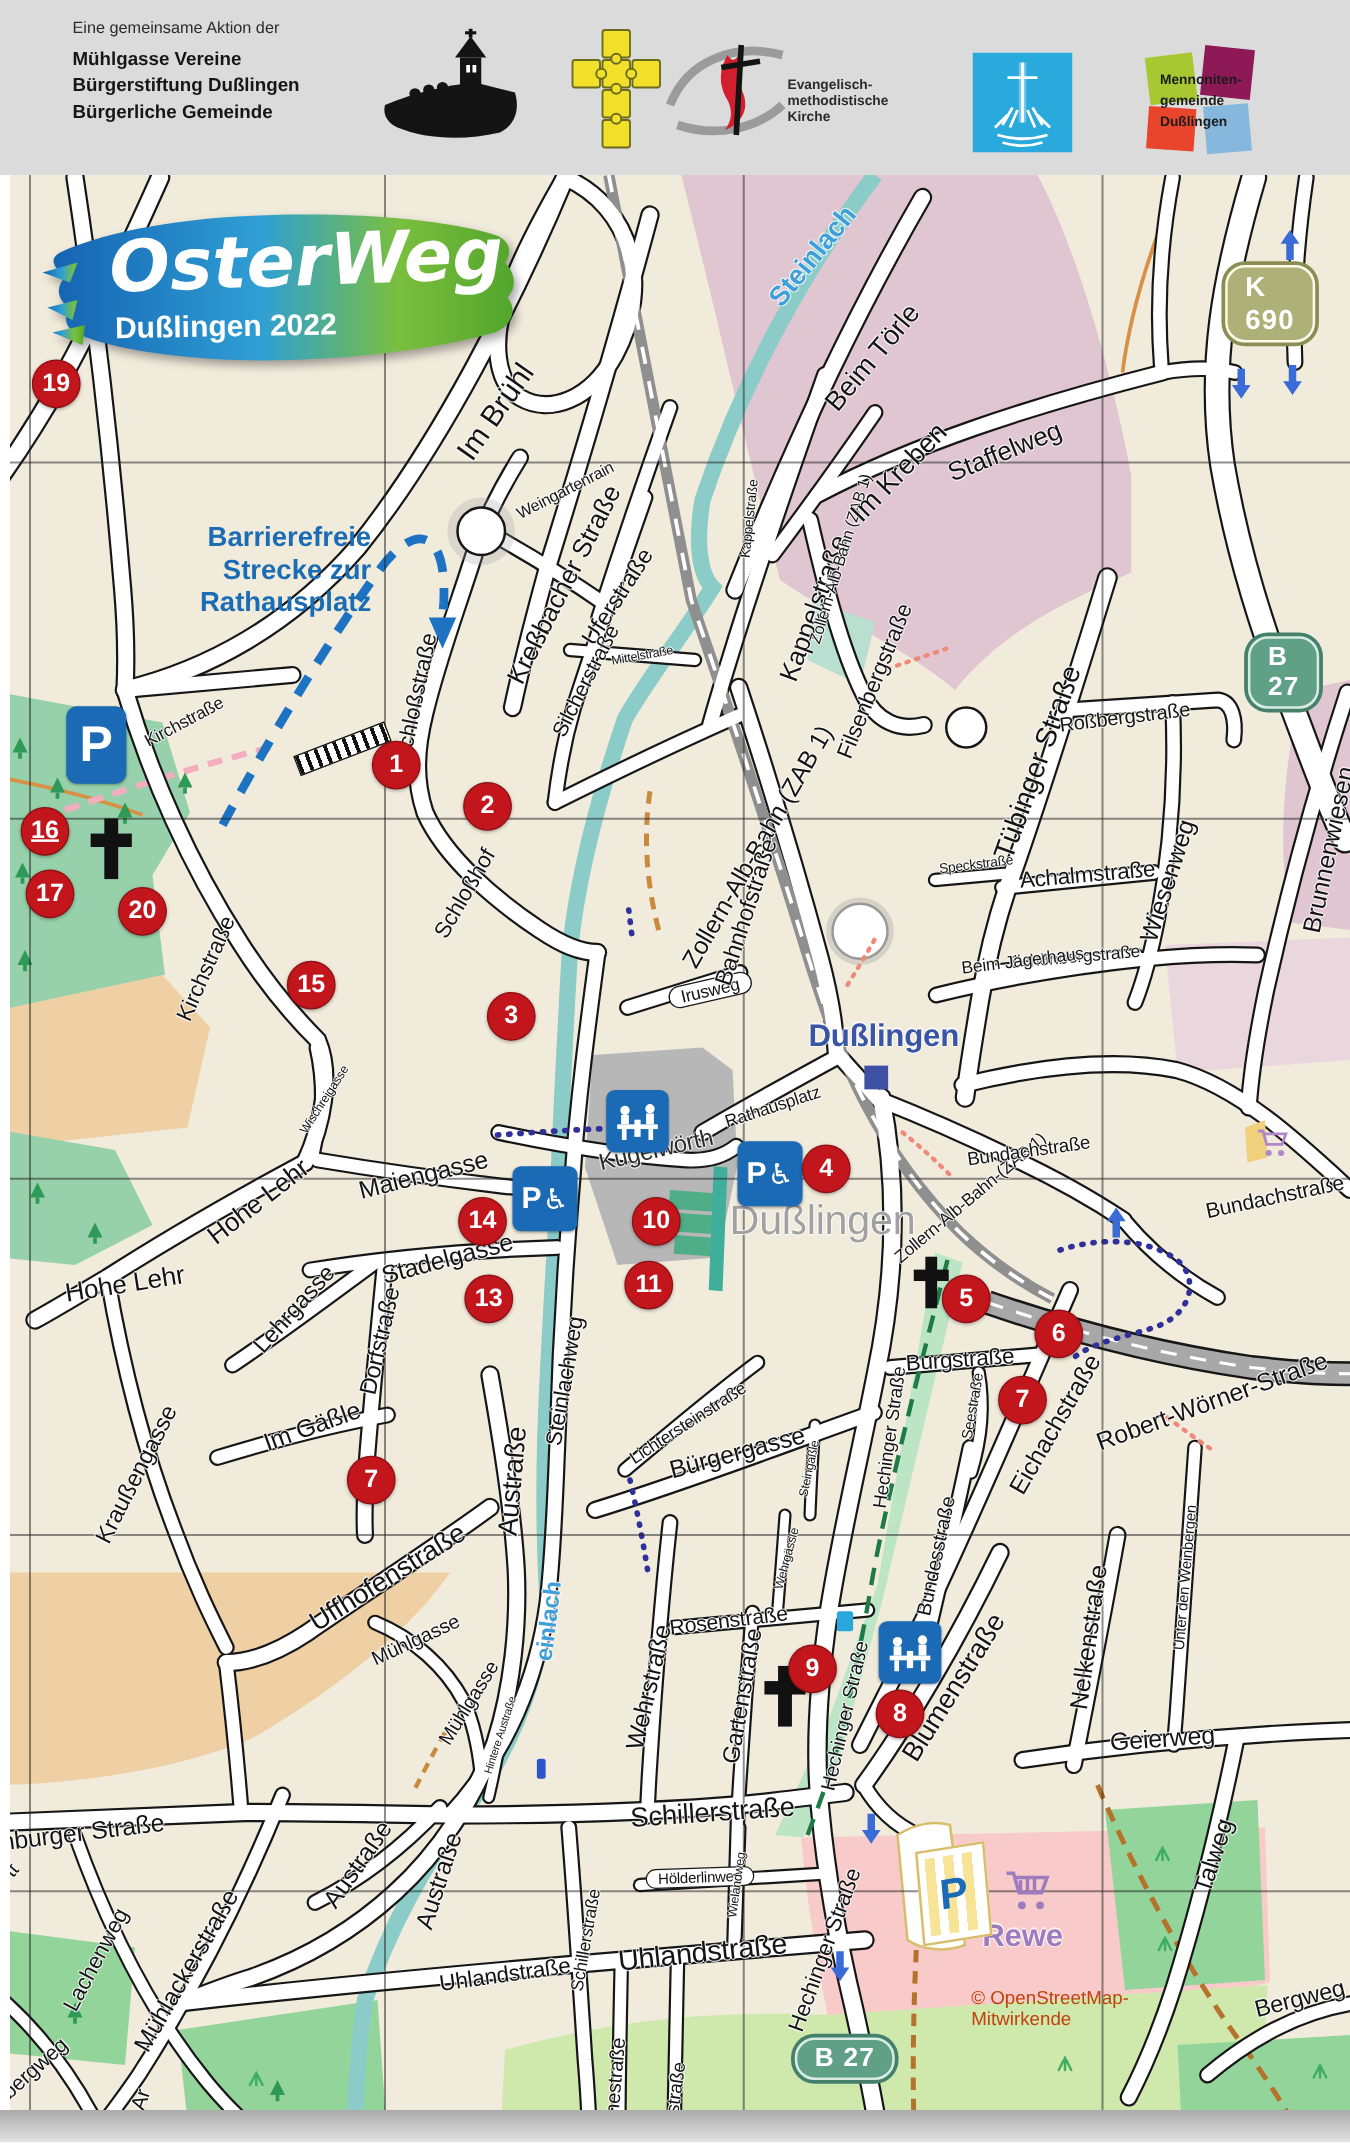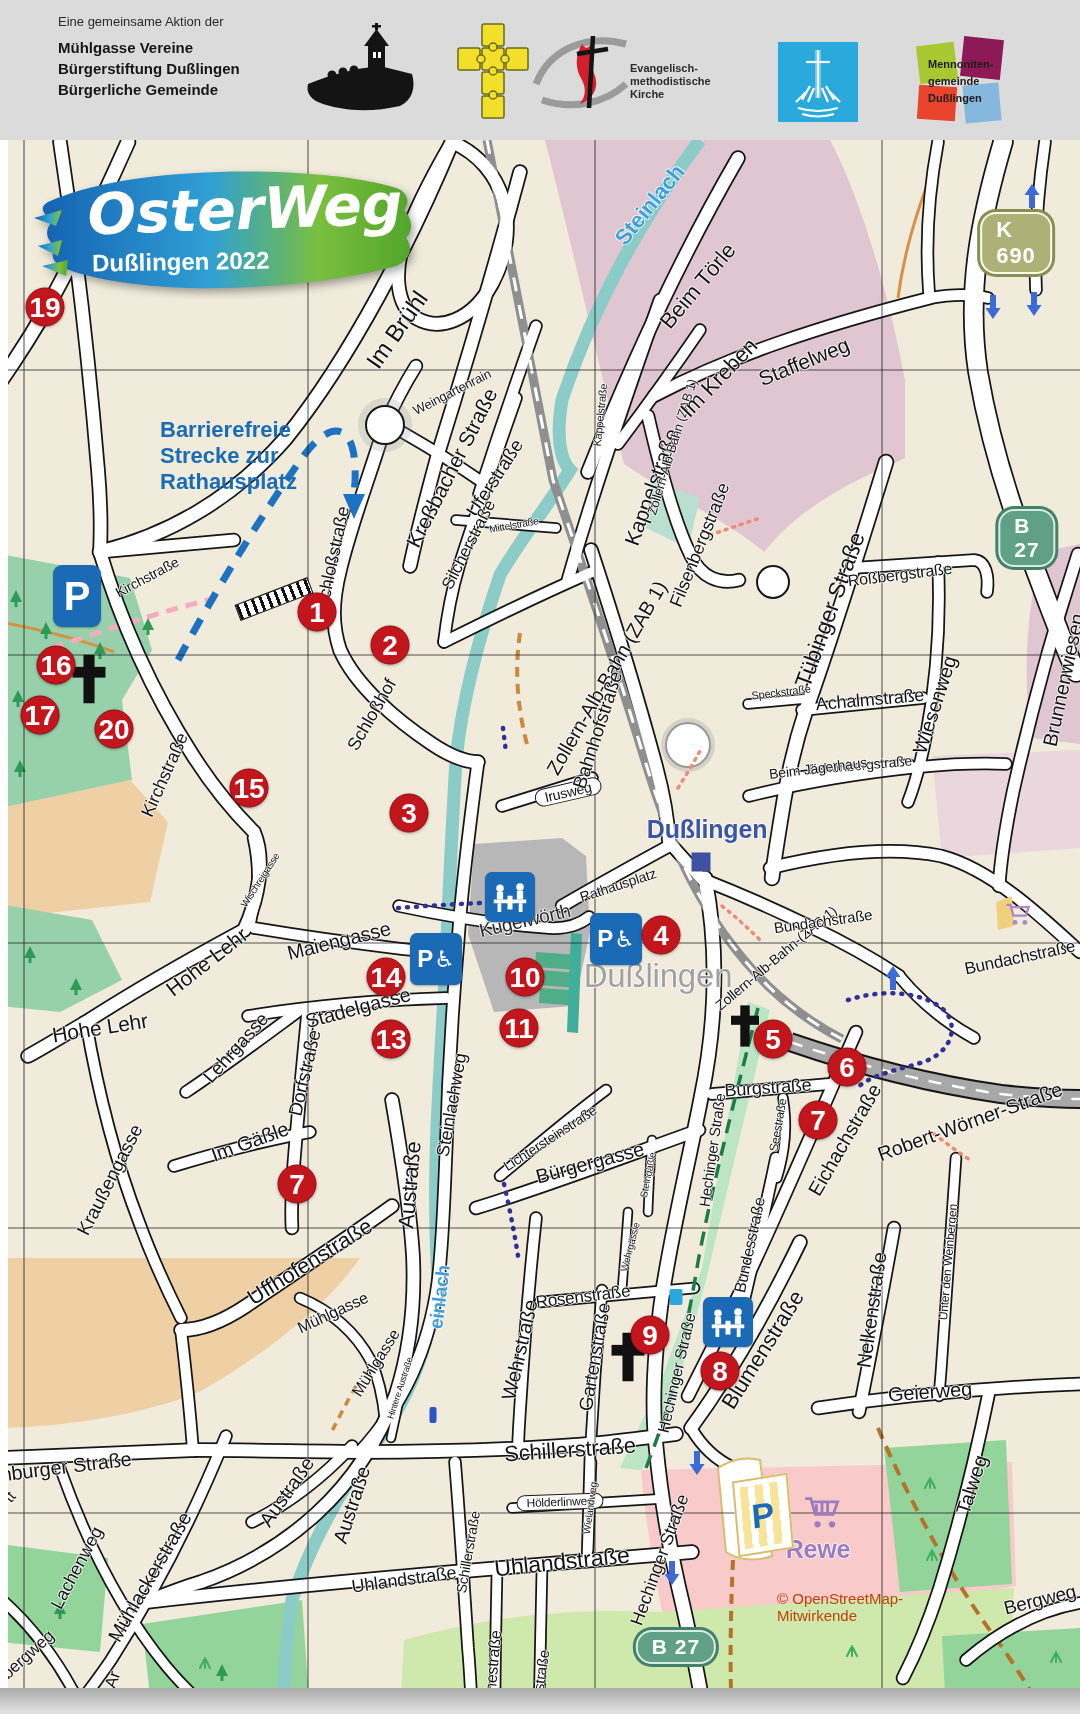--- a/index.html
+++ b/index.html
@@ -14,41 +14,41 @@
   .emk-text{position:absolute;left:630px;top:62px;font-weight:700;font-size:11px;line-height:13px;color:#2b2b2b;}
   .menn-text{position:absolute;left:928px;top:56px;font-weight:700;font-size:11px;line-height:17px;color:#1c1c1c;}
   
   svg.geo{position:absolute;left:0;top:0;z-index:1;}
   .overlay{position:absolute;left:0;top:0;width:1080px;height:1714px;z-index:10;
            clip-path:inset(140px 0px 24px 8px);}
   .maplabel{position:absolute;white-space:nowrap;color:#141414;letter-spacing:-0.2px;
     text-shadow:-1px 0 0 rgba(255,255,255,.75),1px 0 0 rgba(255,255,255,.75),0 -1px 0 rgba(255,255,255,.75),0 1px 0 rgba(255,255,255,.75);}
   .maplabel.pill{background:#fff;border:1.5px solid #1a1a1a;border-radius:12px;padding:0 9px;text-shadow:none;}
   .marker{position:absolute;width:37px;height:37px;border-radius:50%;background:#c3161c;
-    color:#fff;font-weight:700;font-size:28px;display:flex;align-items:center;justify-content:center;
+    color:#fff;font-weight:700;font-size:20px;display:flex;align-items:center;justify-content:center;
     border:1px solid #8d0f14;box-shadow:0 1px 3px rgba(0,0,0,.35);transform:translate(-50%,-50%);}
   .badge{position:absolute;transform:translate(-50%,-50%);color:#fff;font-weight:700;
     border-radius:16px;padding:3px 14px;letter-spacing:1px;}
   .badge.k{background:#adb178;border:2px solid #fbfbe8;box-shadow:0 0 0 3px #8a8e55;font-size:22px;}
   .badge.b{background:#5fa086;border:2px solid #d9ece3;box-shadow:0 0 0 3px #44806a;font-size:21px;}
   .icon{position:absolute;transform:translate(-50%,-50%);display:flex;align-items:center;justify-content:center;}
   .blue-ic{background:#1a6ab5;border-radius:7px;color:#fff;box-shadow:0 1px 2px rgba(0,0,0,.3);}
   .p-main{width:48px;height:62px;font-size:40px;font-weight:700;border-radius:9px;}
   .p-dis{width:52px;height:52px;font-weight:700;font-size:24px;gap:1px;}
   .p-dis .wc{font-size:23px;font-weight:400;}
   .steps{width:76px;height:15px;border:1.5px solid #111;
     background:repeating-linear-gradient(90deg,#111 0 3px,#fff 3px 8px);}
   .station-sq{width:19px;height:19px;background:#3f51a3;}
   .bus-stop{width:13px;height:16px;background:#2aa7dc;border-radius:2px;}
   .stop-bar{width:7px;height:16px;background:#2b55c8;border-radius:2px;}
   .rewe-b{width:52px;height:72px;background:#fff;border:2px solid #d8bd6a;transform:translate(-50%,-50%) rotate(-5deg) skewY(-4deg);
     position:absolute;display:flex;align-items:center;justify-content:center;}
   .rewe-b .stripes{position:absolute;inset:5px;background:repeating-linear-gradient(90deg,#f7e496 0 8px,#fff 8px 15px);}
   .rewe-b .rp{position:relative;color:#1a6ab5;font-weight:700;font-size:34px;}
-  .note{position:absolute;left:160px;top:417px;color:#1a6cb5;font-weight:700;font-size:22px;line-height:26px;}
+  .note{position:absolute;left:160px;top:417px;color:#1a6cb5;font-weight:700;font-size:22px;line-height:26px;text-align:right;}
   .attrib{position:absolute;transform:translate(-50%,-50%);font-size:15px;color:#c2410c;}
   
   .osterweg{position:absolute;left:28px;top:160px;width:392px;height:136px;filter:drop-shadow(3px 4px 4px rgba(0,0,0,.35));}
   .ow-title{position:absolute;left:52px;top:16px;width:330px;text-align:center;color:#fff;
     font-family:"DejaVu Sans",sans-serif;font-style:italic;font-weight:700;font-size:57px;transform:rotate(-2deg);}
   .ow-sub{position:absolute;left:64px;top:88px;color:#fff;font-weight:700;font-size:24px;transform:rotate(-1deg);}
   .bottom-strip{position:absolute;left:0;top:1688px;width:1080px;height:26px;
     background:linear-gradient(#ababab,#e3e3e3);z-index:30;}
 </style>
 </head>
@@ -570,21 +570,21 @@
         <div class="marker" style="left: 847px; top: 1067px;">6</div>
         <div class="marker" style="left: 818px; top: 1120px;">7</div>
         <div class="marker" style="left: 720px; top: 1371px;">8</div>
         <div class="marker" style="left: 650px; top: 1335px;">9</div>
         <div class="marker" style="left: 525px; top: 977px;">10</div>
         <div class="marker" style="left: 519px; top: 1028px;">11</div>
         <div class="marker" style="left: 297px; top: 1184px;">7</div>
         <div class="marker" style="left: 391px; top: 1039px;">13</div>
         <div class="marker" style="left: 386px; top: 977px;">14</div>
         <div class="marker" style="left: 249px; top: 788px;">15</div>
-        <div class="marker" style="left: 56px; top: 665px;">16</div>
+        <div class="marker" style="left: 36px; top: 665px; text-decoration: underline;">16</div>
         <div class="marker" style="left: 40px; top: 715px;">17</div>
         <div class="marker" style="left: 114px; top: 729px;">20</div>
         <div class="marker" style="left: 45px; top: 307px;">19</div>
       </div>
     <div id="badges">
         <div class="badge k" style="left: 1016px; top: 243px;">K 690</div>
         <div class="badge b" style="left: 1027px; top: 538px;">B 27</div>
         <div class="badge b" style="left: 676px; top: 1647px;">B 27</div>
       </div>
 

